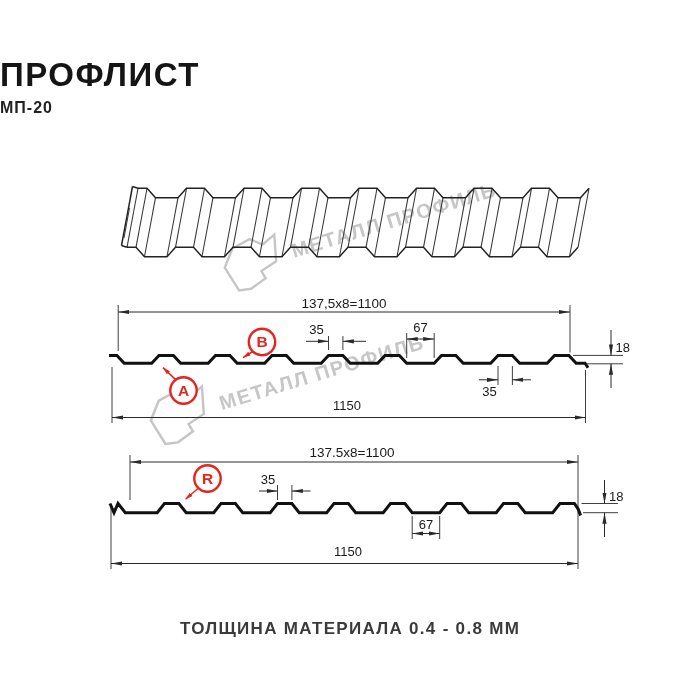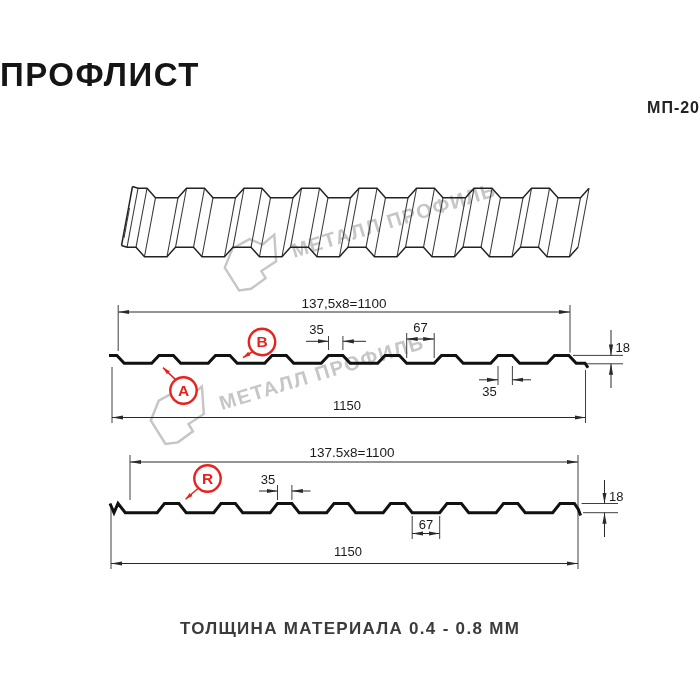--- a/index.html
+++ b/index.html
@@ -11,21 +11,21 @@
   html,body{margin:0;padding:0;}
   body{
     width:700px;height:700px;background:#ffffff;position:relative;overflow:hidden;
     font-family:"Liberation Sans", sans-serif;
   }
   .title{
     position:absolute;left:0;top:56px;width:700px;text-align:left;
     font-size:33px;font-weight:800;letter-spacing:1.5px;color:#151515;z-index:3;
   }
   .subtitle{
-    position:absolute;left:0;top:99px;width:700px;text-align:right;
+    position:absolute;left:0;top:99px;width:700px;text-align:left;
     font-size:16px;font-weight:700;letter-spacing:1px;color:#222;z-index:3;
   }
   .footer{
     position:absolute;left:0;top:619px;width:700px;text-align:center;
     font-size:17px;font-weight:600;letter-spacing:1.3px;color:#3b3b3b;z-index:3;
   }
   .wm{
     position:absolute;display:flex;align-items:center;gap:9px;
     transform:rotate(-17deg);transform-origin:0 50%;z-index:1;white-space:nowrap;
   }

